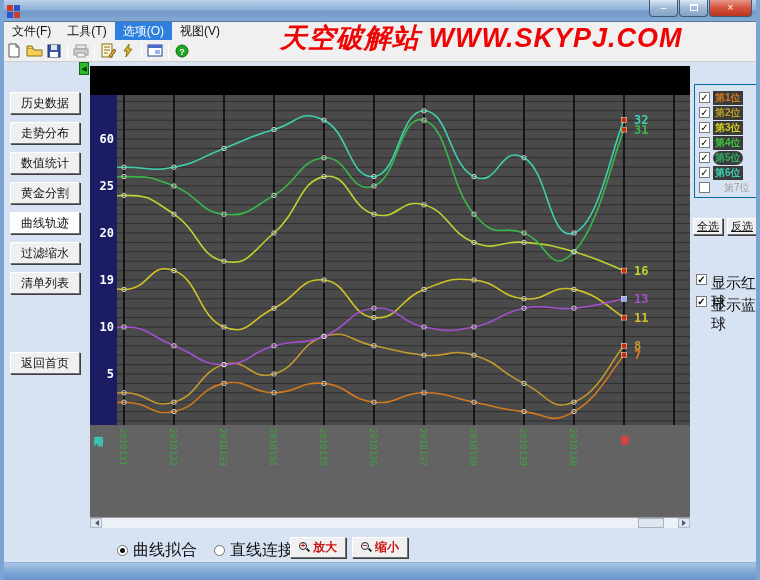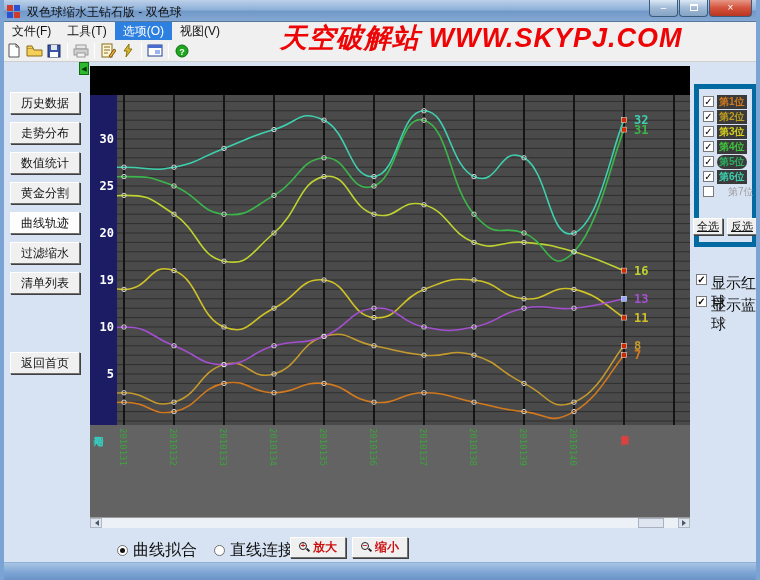--- a/index.html
+++ b/index.html
@@ -56,21 +56,21 @@
 
   
   .hscroll { position:absolute; left:0; top:451px; width:600px; height:11px; background:#ecf1f7; border-top:1px solid #9a9a9a; }
   .hs-arrow { position:absolute; top:0; width:12px; height:10px; background:#dfe6ef; border:1px solid #b0b8c4;
     display:flex; align-items:center; justify-content:center; }
   .tri-l { width:0; height:0; border:3px solid transparent; border-right:4px solid #4a5a6e; margin-right:2px;}
   .tri-r { width:0; height:0; border:3px solid transparent; border-left:4px solid #4a5a6e; margin-left:2px;}
   .hs-thumb { position:absolute; left:548px; top:0; width:26px; height:10px; background:#dfe6ef; border:1px solid #a8b2c0; }
 
   
-  .legend-box { position:absolute; left:690px; top:84px; width:63px; height:163px; border:5px solid #0369a1; padding:5px 0 0 4px; }
+  .legend-box { position:absolute; left:690px; top:84px; width:63px; height:114px; border:1px solid #0369a1; padding:5px 0 0 4px; }
   .legend-row { display:flex; align-items:center; height:15px; }
   .cb { width:11px; height:11px; background:#fff; border:1px solid #7a7a7a; font-size:10px; line-height:9px;
     text-align:center; color:#000; flex:0 0 auto; }
   .cb.checked::after { content:"✓"; font-weight:bold; }
   .badge { margin-left:3px; font-size:10px; font-weight:bold; background:#3a3a3a; padding:0 2px; white-space:nowrap; }
   .badge.plain { background:transparent; font-weight:normal; color:#9a9a9a; }
   .mini-btn { position:absolute; width:30px; height:17px; background:#f0f0f0; border:1px solid #707070;
     border-top-color:#fff; border-left-color:#fff; box-shadow:1px 1px 0 #404040; font-size:11px;
     text-align:center; line-height:15px; text-decoration:underline; color:#111; }
   .panel-check { position:absolute; left:692px; display:flex; align-items:flex-start; font-size:15px; color:#111;font-family:Liberation Serif, serif; }
@@ -98,21 +98,20 @@
 
 <div id="window">
 
   <div class="titlebar">
     <div class="app-icon">
       <i style="left:0;top:1px;background:#d03a2a"></i>
         <i style="left:7px;top:1px;background:#2a52d0"></i>
       <i style="left:0;top:8px;background:#2a52d0"></i>
         <i style="left:7px;top:8px;background:#d03a2a"></i>
     </div>
-    <div class="title-text">双色球缩水王钻石版 -  双色球</div>
     <div class="winbtns">
       <div class="winbtn">–</div>
       <div class="winbtn"><span class="maxglyph"></span></div>
       <div class="winbtn close">×</div>
     </div>
   </div>
 
   <div class="menubar" id="menubar">
       <div class="menu-item">文件(F)</div>
       <div class="menu-item">工具(T)</div>
@@ -193,21 +192,21 @@
   <div class="collapse-btn">◀</div>
 
   <div class="chart-panel">
     <div class="chart-topband"></div>
     <div class="yaxis" id="yaxis">
         <div class="ytick" style="top: 271.992px;">5</div>
         <div class="ytick" style="top: 224.992px;">10</div>
         <div class="ytick" style="top: 177.992px;">19</div>
         <div class="ytick" style="top: 130.992px;">20</div>
         <div class="ytick" style="top: 83.992px;">25</div>
-        <div class="ytick" style="top: 36.992px;">30</div>
+        <div class="ytick" style="top: 36.992px;">60</div>
       </div>
     <div class="grid-wrap">
       <svg id="grid-svg" width="573" height="330">
           <line x1="0" y1="325.992" x2="573" y2="325.992" stroke="#2e2e2e" stroke-width="1"></line>
           <line x1="0" y1="316.592" x2="573" y2="316.592" stroke="#2e2e2e" stroke-width="1"></line>
           <line x1="0" y1="307.192" x2="573" y2="307.192" stroke="#2e2e2e" stroke-width="1"></line>
           <line x1="0" y1="297.79200000000003" x2="573" y2="297.79200000000003" stroke="#2e2e2e" stroke-width="1"></line>
           <line x1="0" y1="288.392" x2="573" y2="288.392" stroke="#2e2e2e" stroke-width="1"></line>
           <line x1="0" y1="278.992" x2="573" y2="278.992" stroke="#2e2e2e" stroke-width="1"></line>
           <line x1="0" y1="269.592" x2="573" y2="269.592" stroke="#2e2e2e" stroke-width="1"></line>

